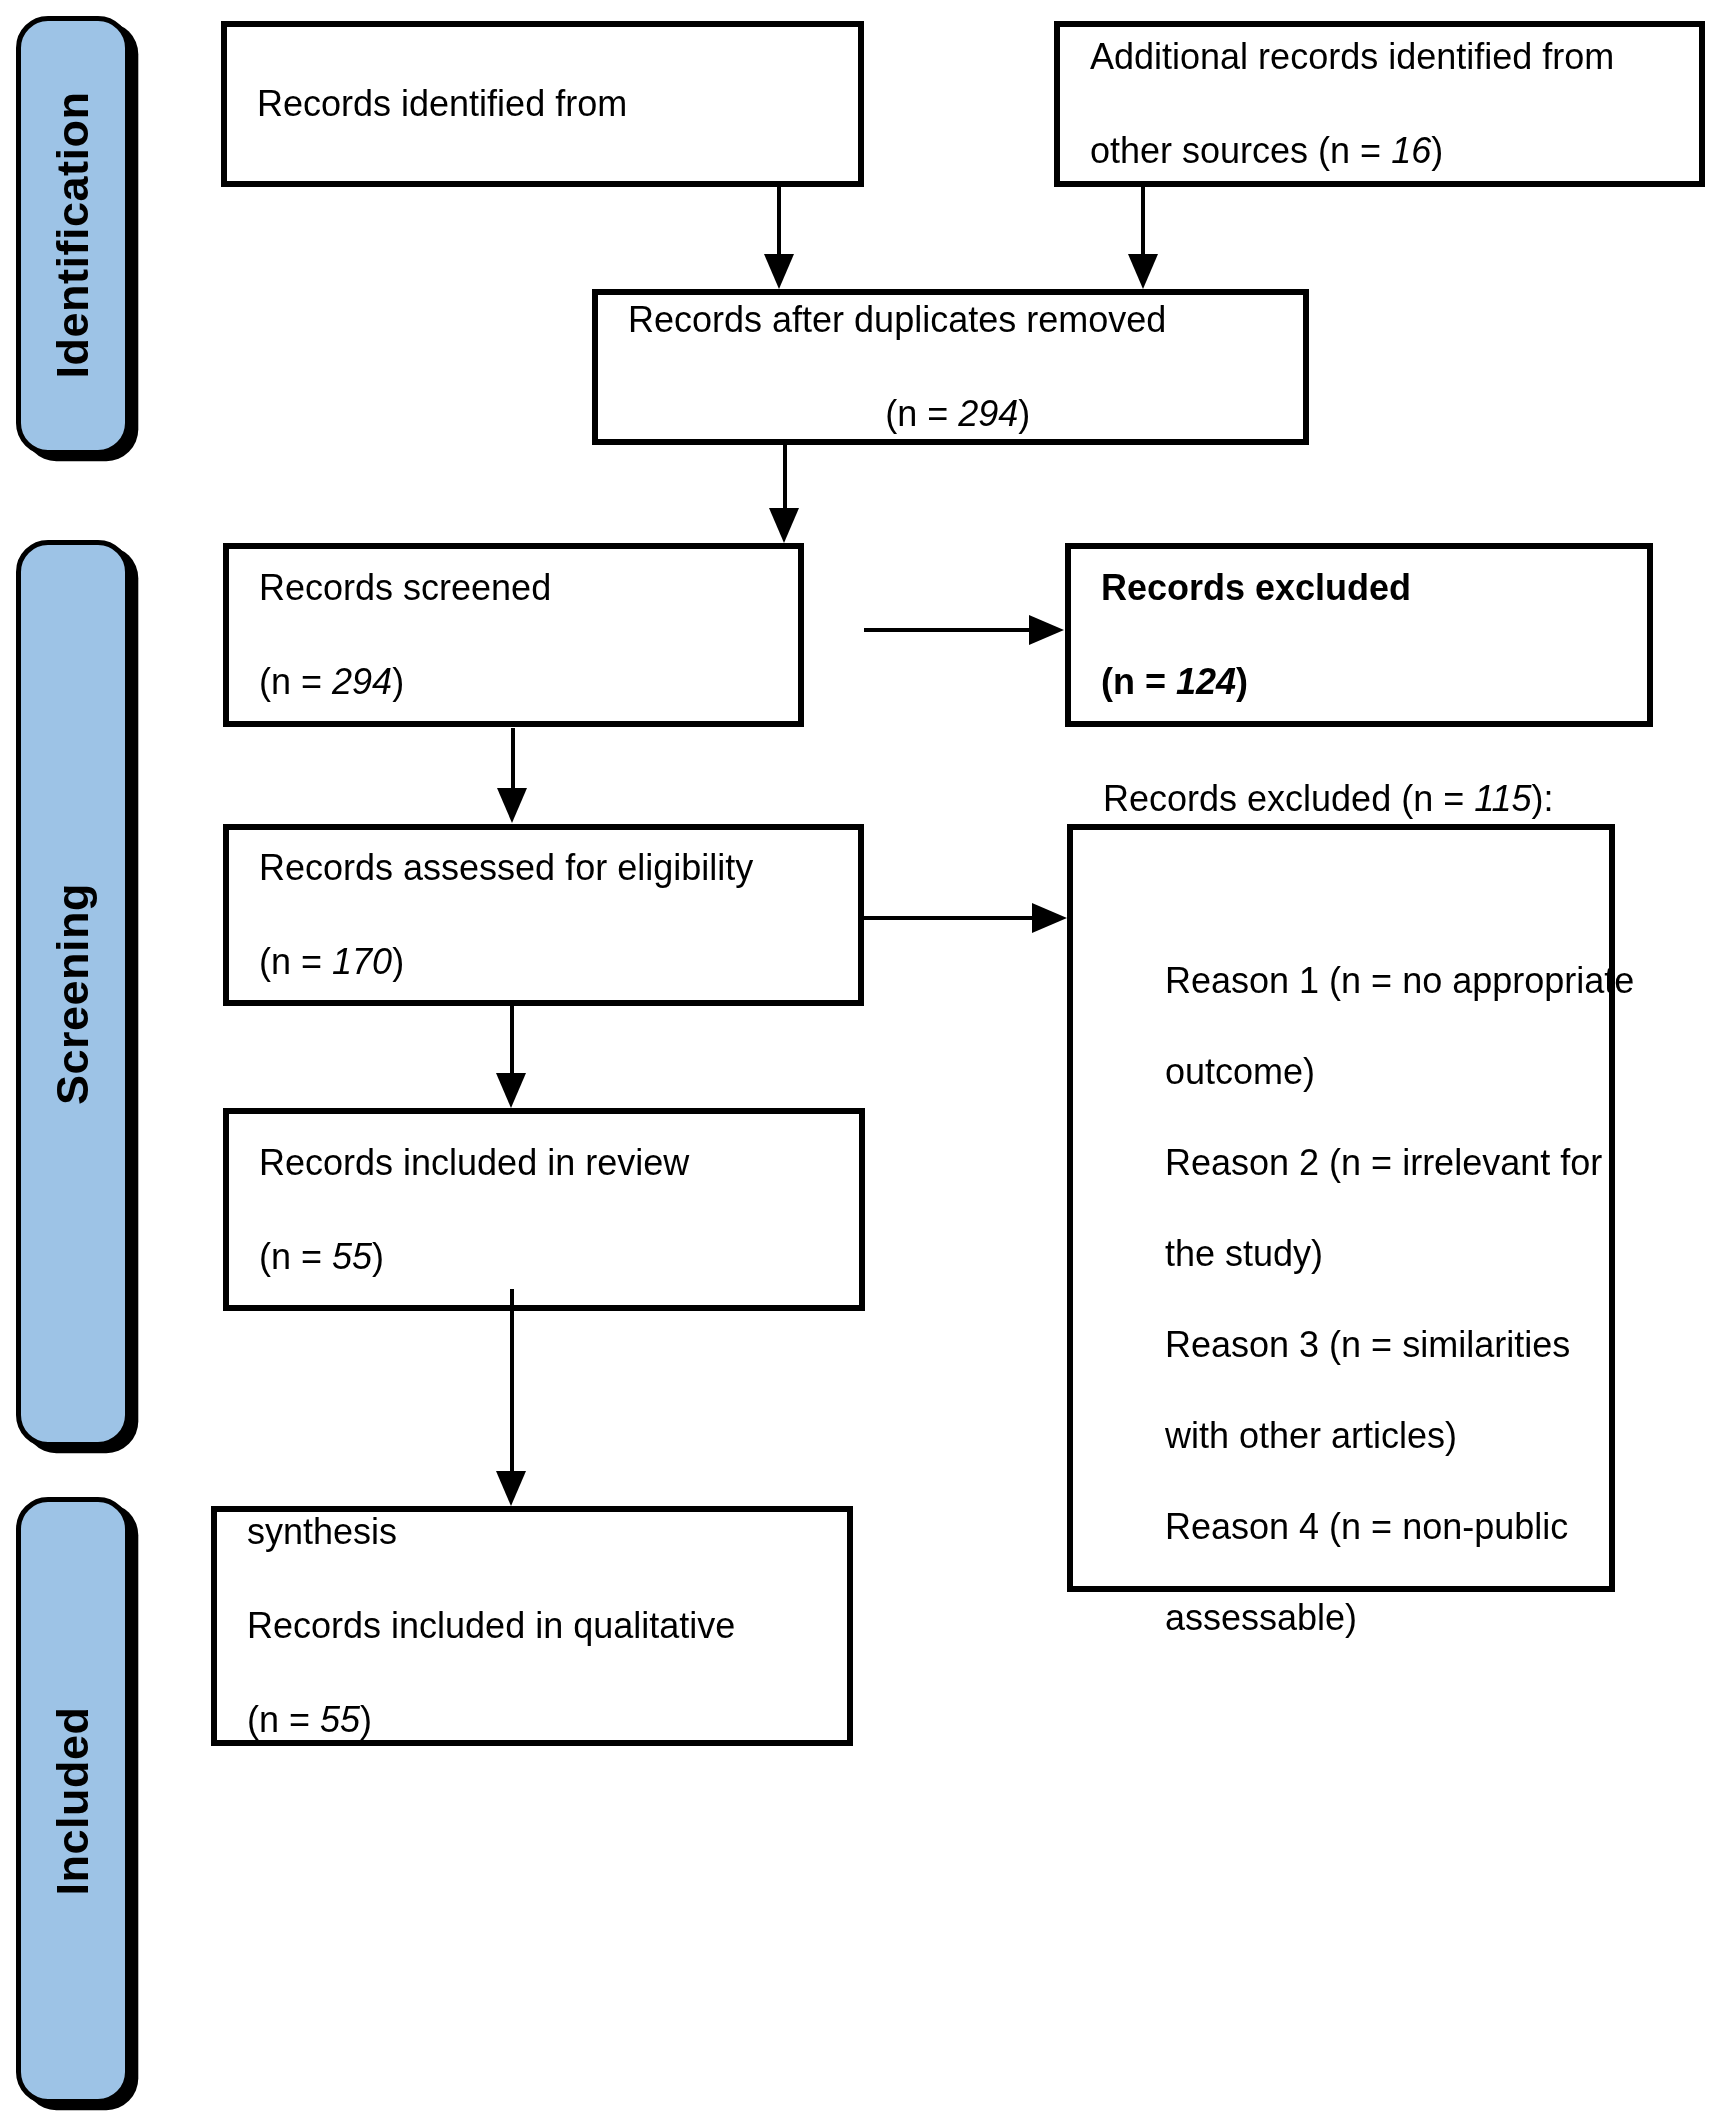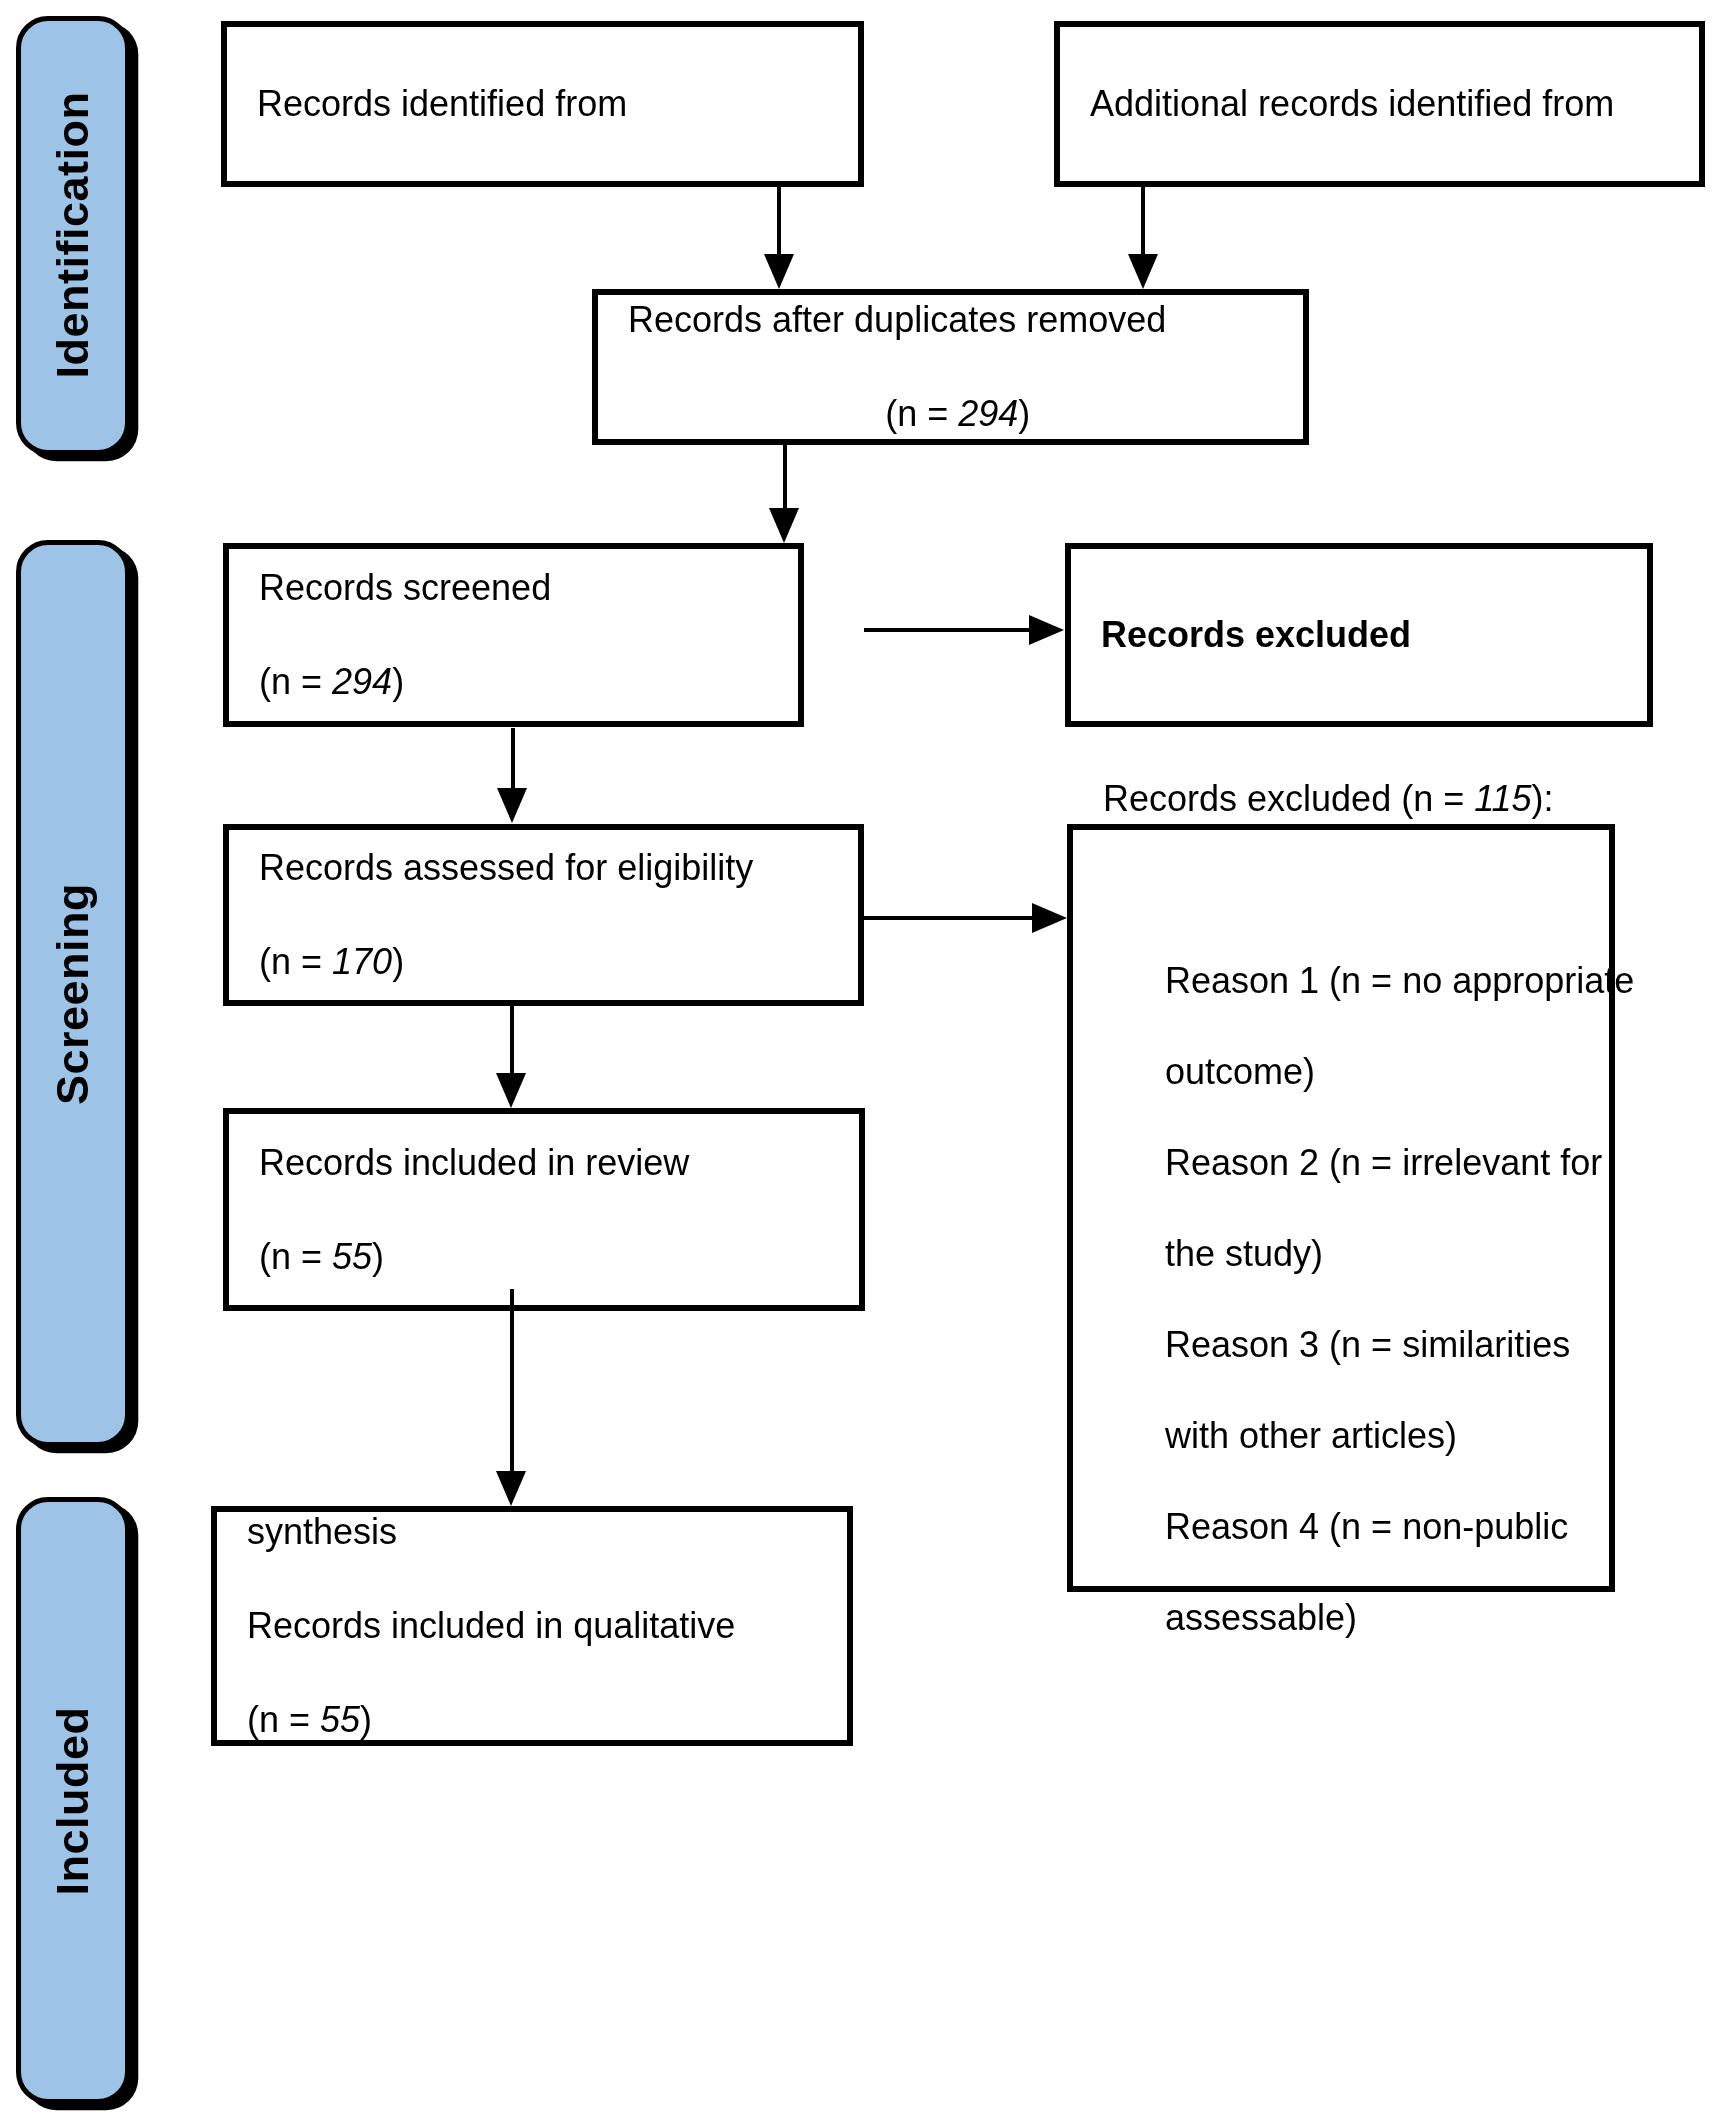--- a/index.html
+++ b/index.html
@@ -95,31 +95,33 @@
   </div>
   <div class="stage" id="stage-included" style="background: rgb(157, 195, 230);">
     <span class="rot">Included</span>
   </div>
 
   <div class="box" id="box-records-identified">
       <div class="line"><span>Records identified from</span></div>
     </div>
   <div class="box" id="box-additional-records">
       <div class="line"><span>Additional records identified from</span></div>
+      <div class="line"><span>other sources (n = </span><span class="it">16</span><span>)</span></div>
     </div>
   <div class="box" id="box-duplicates-removed">
       <div class="line"><span>Records after duplicates removed</span></div>
       <div class="line center"><span>(n = </span><span class="it">294</span><span>)</span></div>
     </div>
   <div class="box" id="box-records-screened">
       <div class="line"><span>Records screened</span></div>
       <div class="line"><span>(n = </span><span class="it">294</span><span>)</span></div>
     </div>
   <div class="box" id="box-records-excluded">
       <div class="line"><span>Records excluded</span></div>
+      <div class="line"><span>(n = </span><span class="it">124</span><span>)</span></div>
     </div>
   <div class="box" id="box-records-assessed">
       <div class="line"><span>Records assessed for eligibility</span></div>
       <div class="line"><span>(n = </span><span class="it">170</span><span>)</span></div>
     </div>
   <div class="box" id="box-records-excluded-reasons">
       <div class="line"><span>Records excluded (n = </span><span class="it">115</span><span>):</span></div>
       <div class="line">&nbsp;</div>
       <div class="line indent"><span>Reason 1 (n = no appropriate</span></div>
       <div class="line indent"><span>outcome)</span></div>

